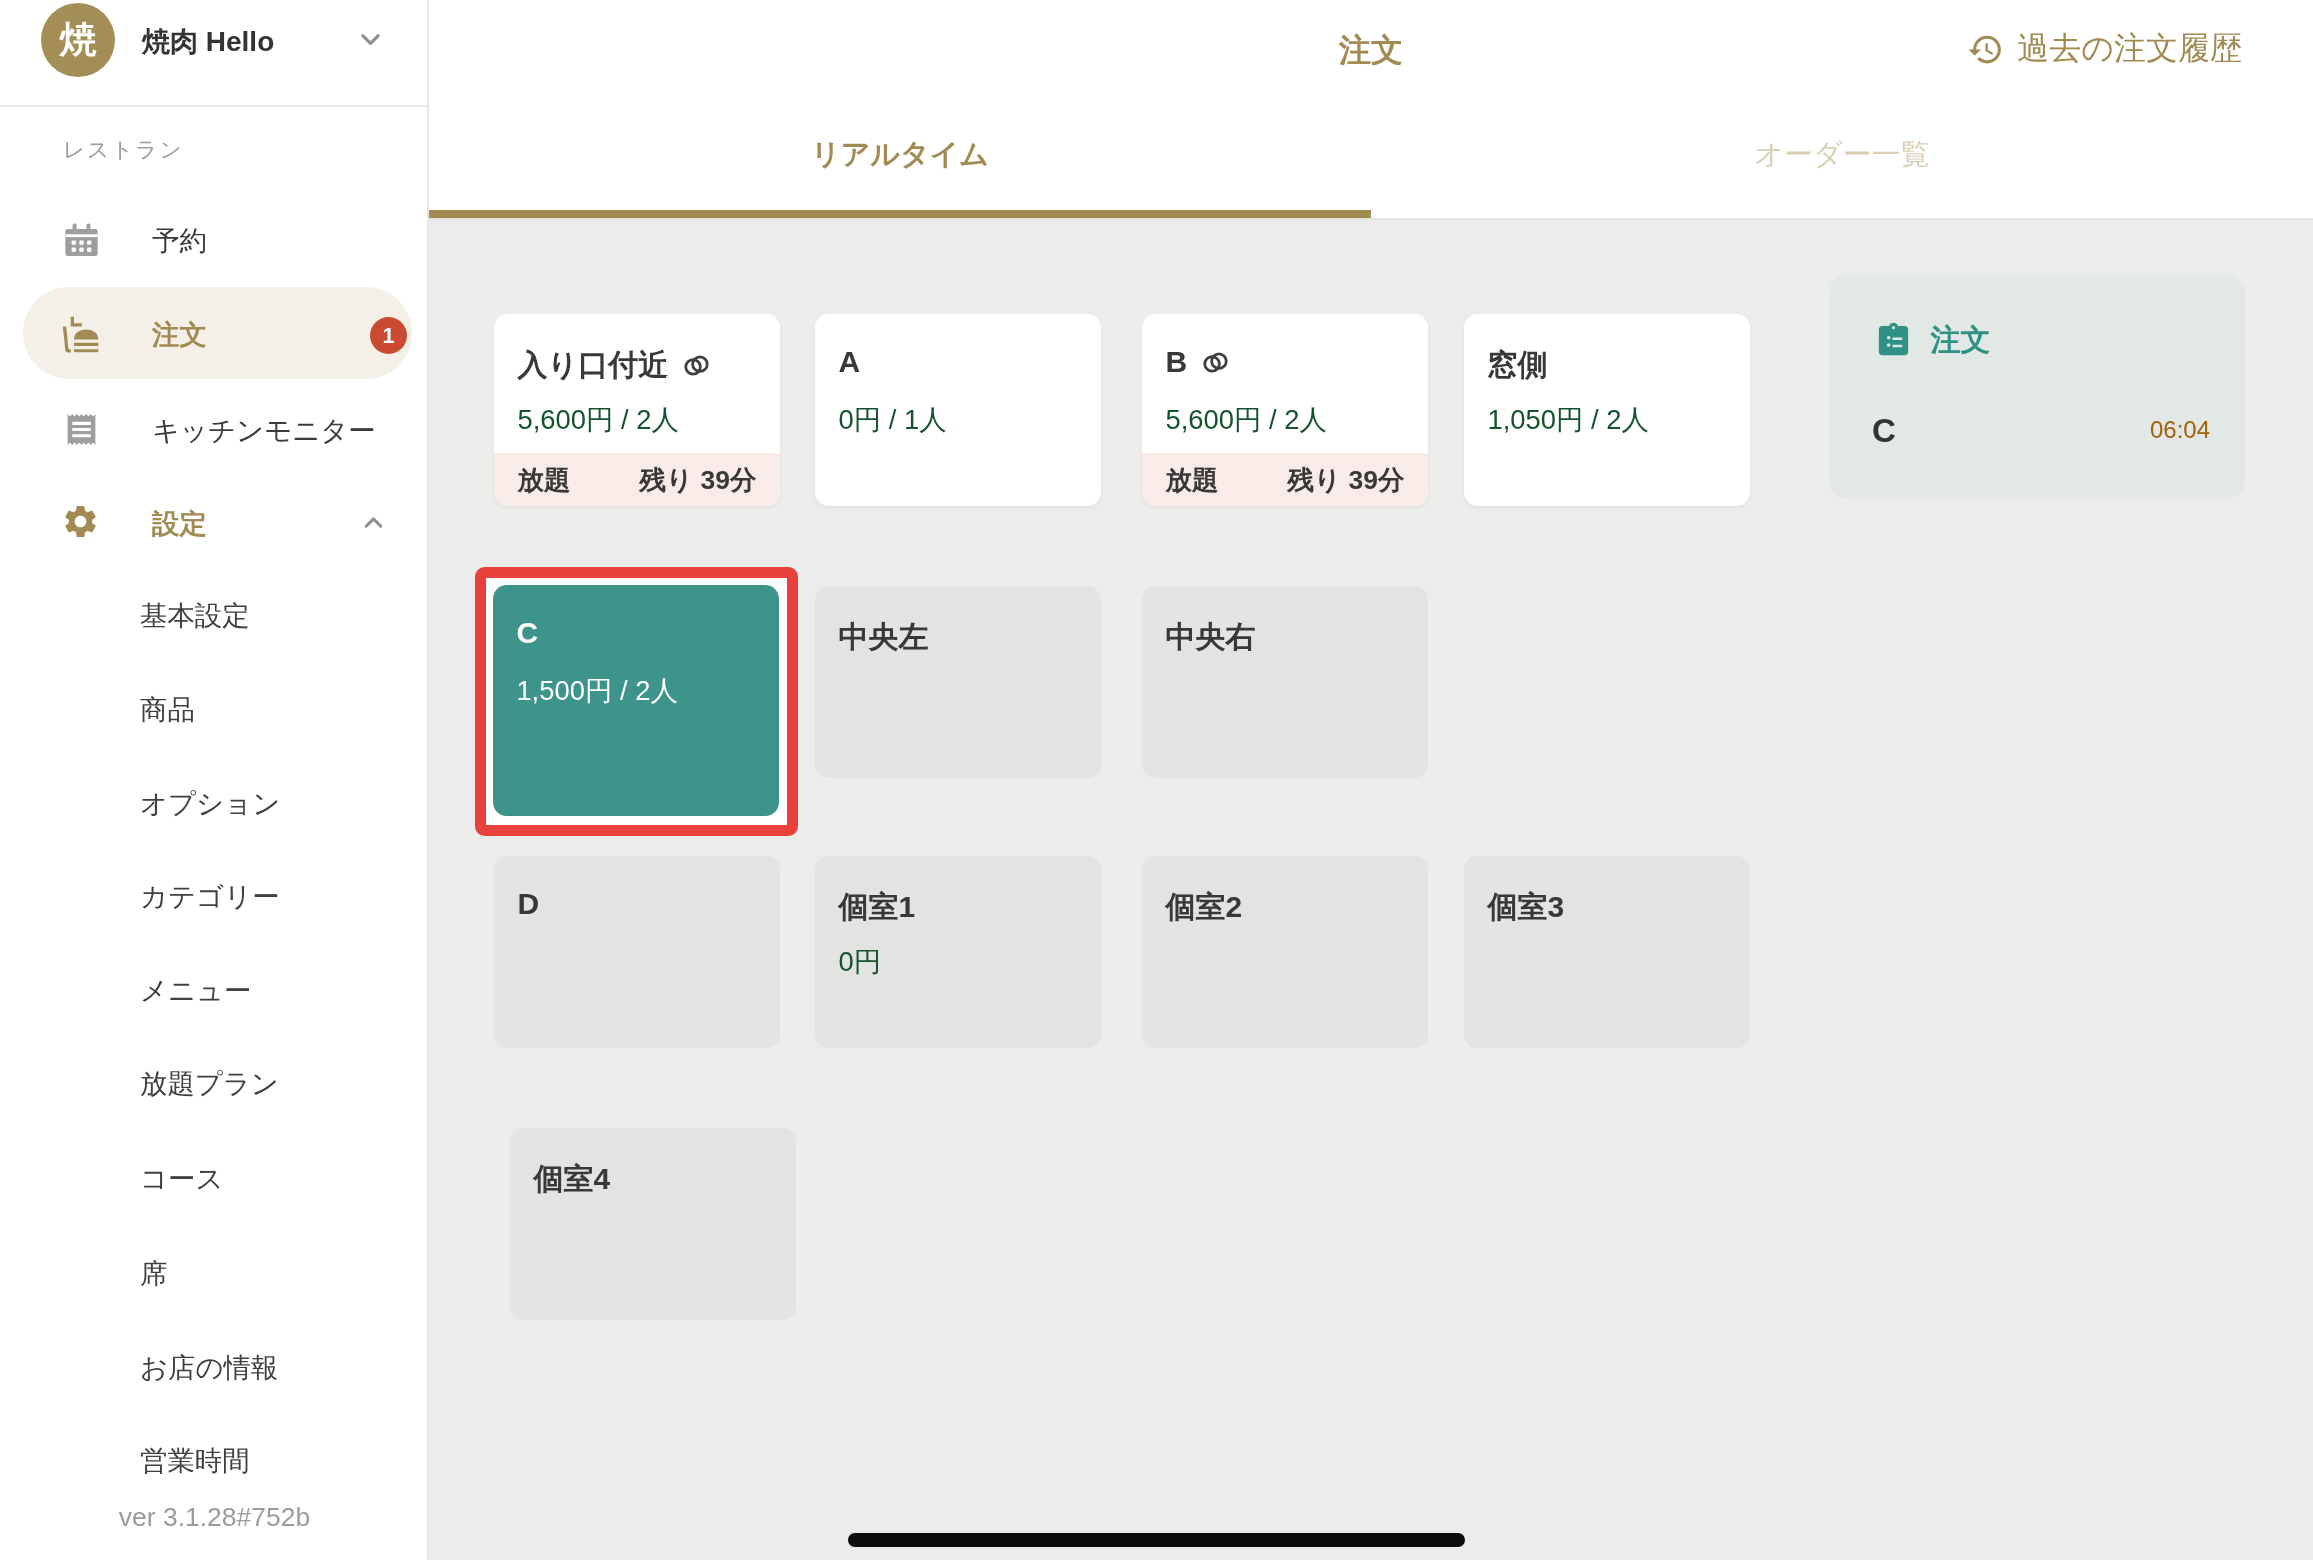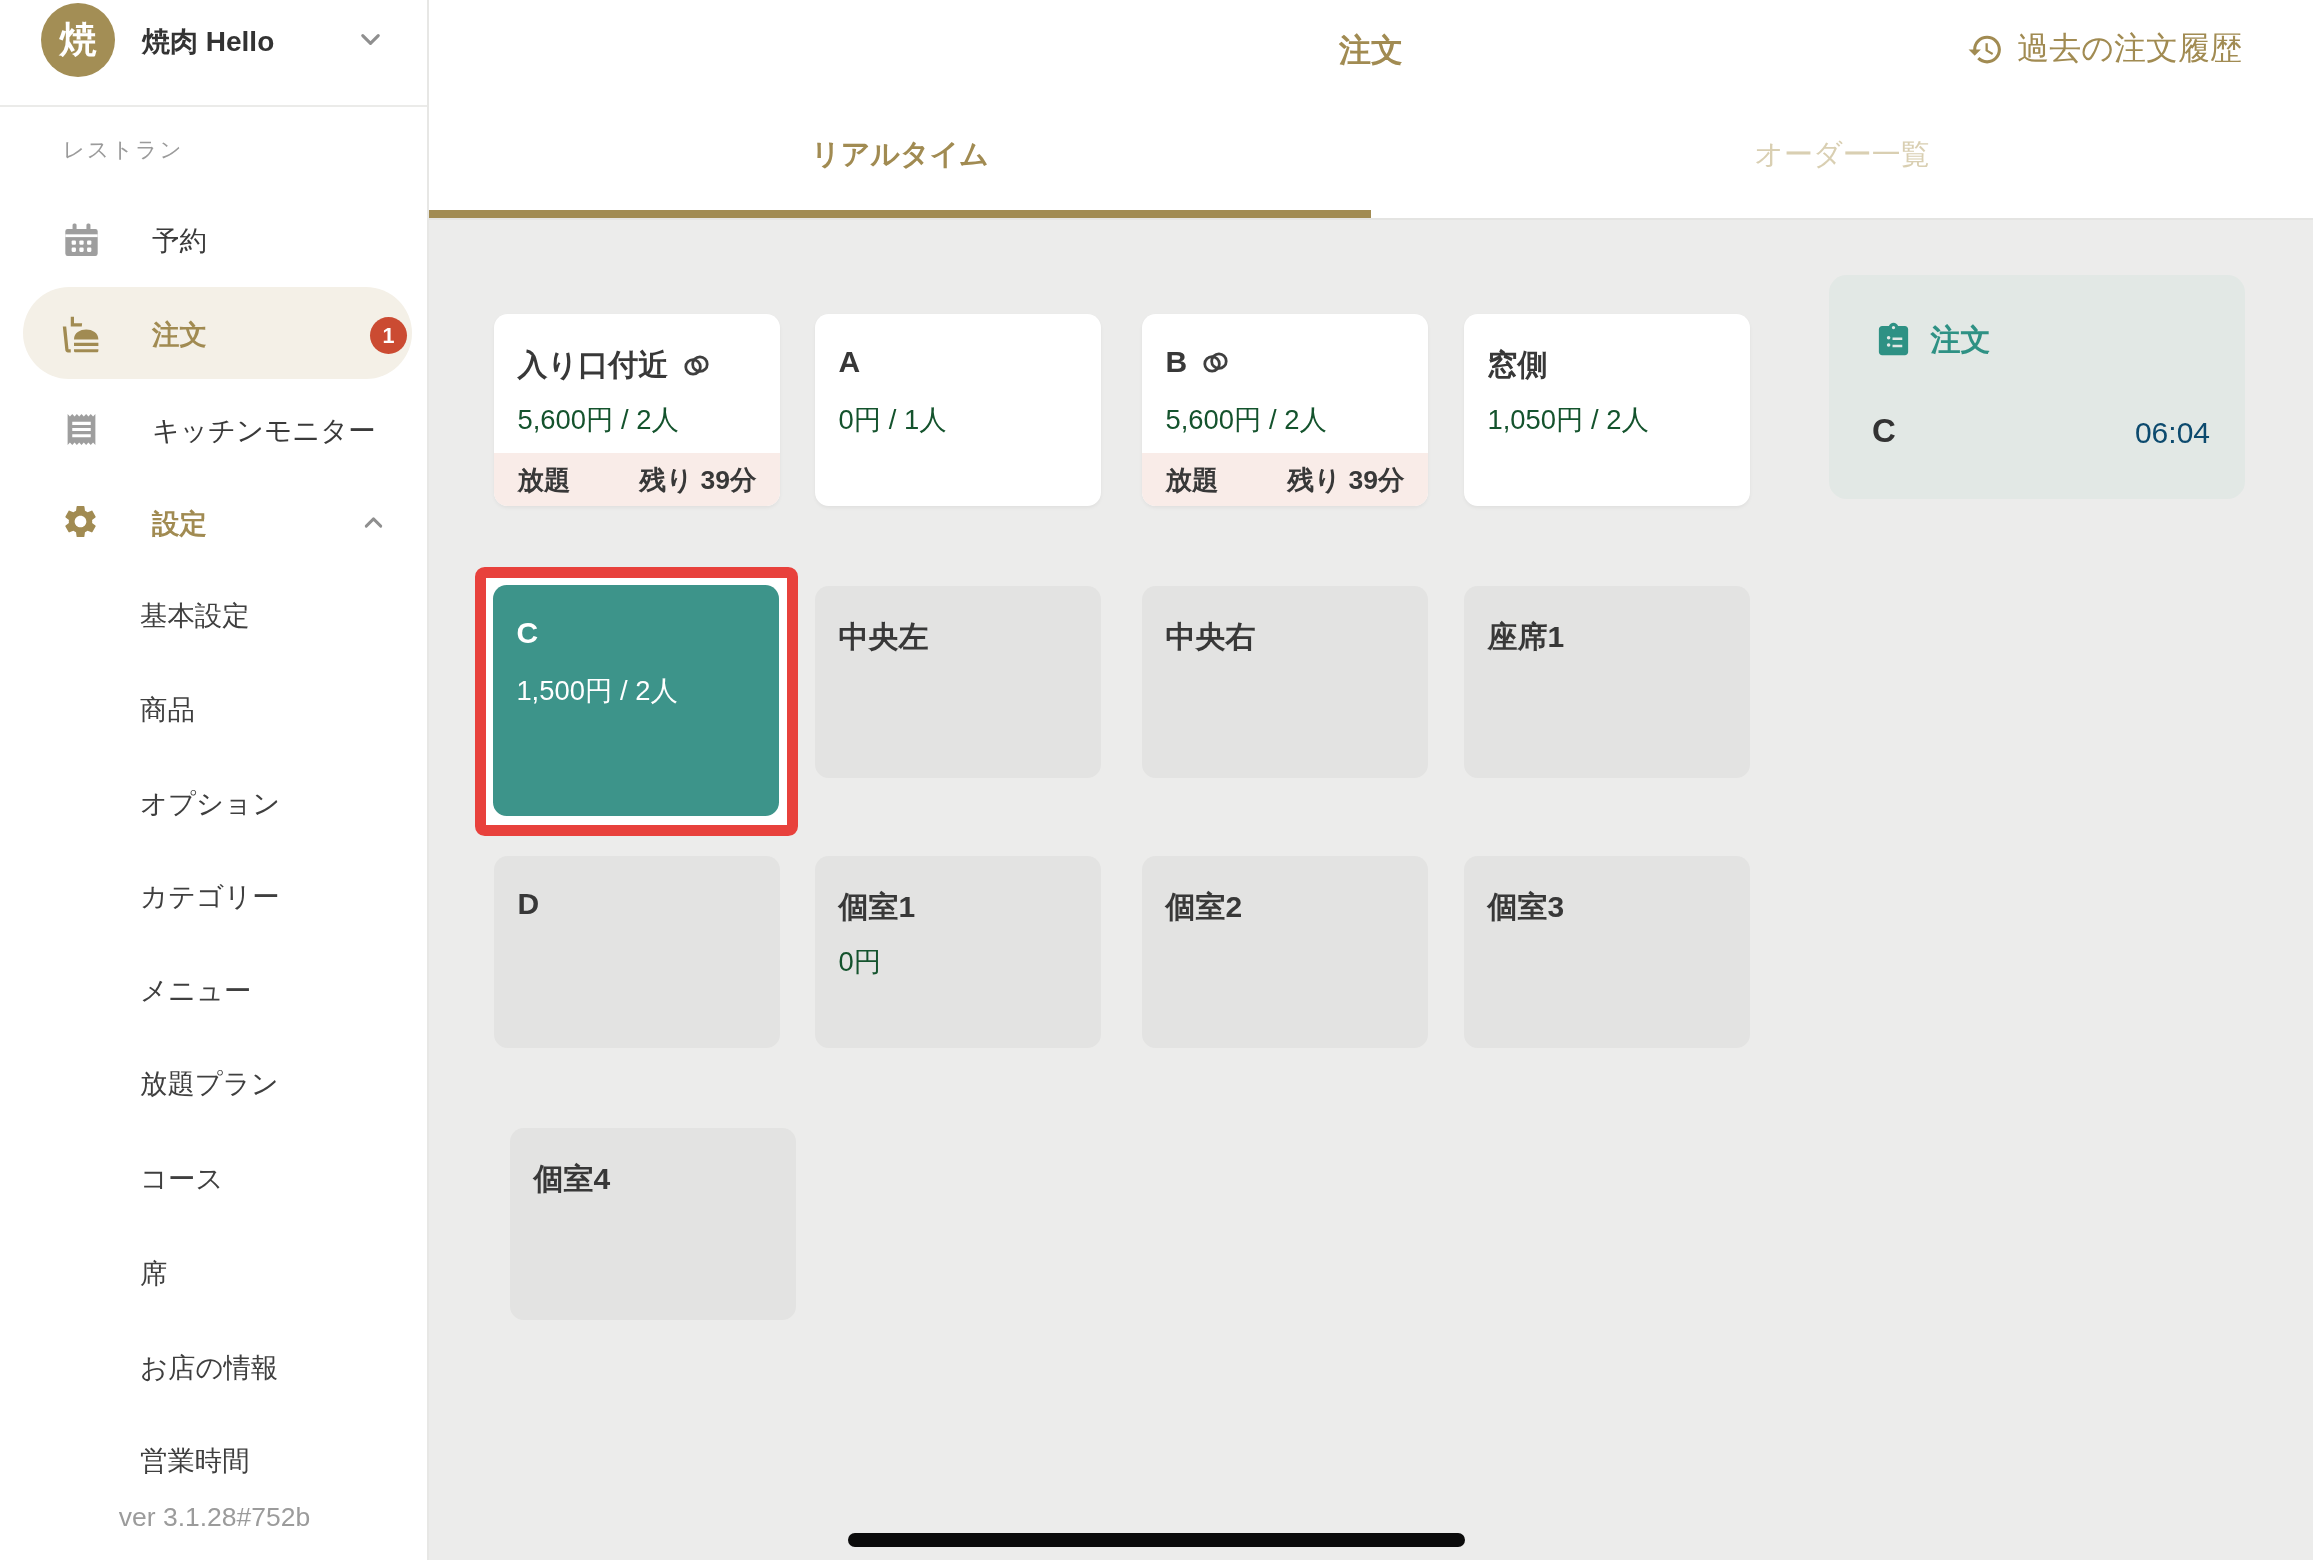--- a/index.html
+++ b/index.html
@@ -54,21 +54,21 @@
     padding:0 23.5px;font-size:26.5px;font-weight:bold;color:#383838;}
   .annotation-box{position:absolute;left:46px;top:349px;width:323px;height:269px;
     border:11.8px solid #e8413c;background:#ffffff;border-radius:9.8px;box-sizing:border-box;z-index:3;}
   .annotation-box .card{left:6.9px;top:6.9px;width:286px;height:231px;}
   
   .order-panel{position:absolute;left:1400px;top:57px;width:416px;height:224px;
     background:#e2e8e5;border-radius:17.6px;cursor:pointer;}
   .order-panel-head{position:absolute;left:45px;top:45px;display:flex;align-items:center;gap:17.6px;
     font-size:30px;font-weight:bold;color:#2e9184;}
   .order-table{position:absolute;left:43px;top:137px;font-size:33px;font-weight:bold;color:#333;}
-  .order-time{position:absolute;right:35px;top:141px;font-size:30px;color:#0c4a6e;}
+  .order-time{position:absolute;right:35px;top:141px;font-size:24px;color:#a16207;}
   
   .bottom-bar{position:absolute;left:848px;top:1533px;width:617px;height:13.7px;border-radius:6.9px;background:#0b0b0b;z-index:7;}
   svg{display:block;}
 </style>
 </head>
 <body>
 
 <aside class="sidebar">
   <div class="logo-circle">焼</div>
   <div class="restaurant-name">焼肉 Hello</div>
@@ -225,25 +225,20 @@
   <div class="card gray" style="left:386px;top:368px">
     <div class="card-title">
         <span>中央左</span>
       </div>
   </div>
   <div class="card gray" style="left:713px;top:368px">
     <div class="card-title">
         <span>中央右</span>
       </div>
   </div>
-  <div class="card gray" style="left:1035px;top:368px">
-    <div class="card-title">
-        <span>座席1</span>
-      </div>
-  </div>
 
   <div class="card gray" style="left:65px;top:638px">
     <div class="card-title">
         <span>D</span>
       </div>
   </div>
   <div class="card gray" style="left:386px;top:638px">
     <div class="card-title">
         <span>個室1</span>
       </div>

